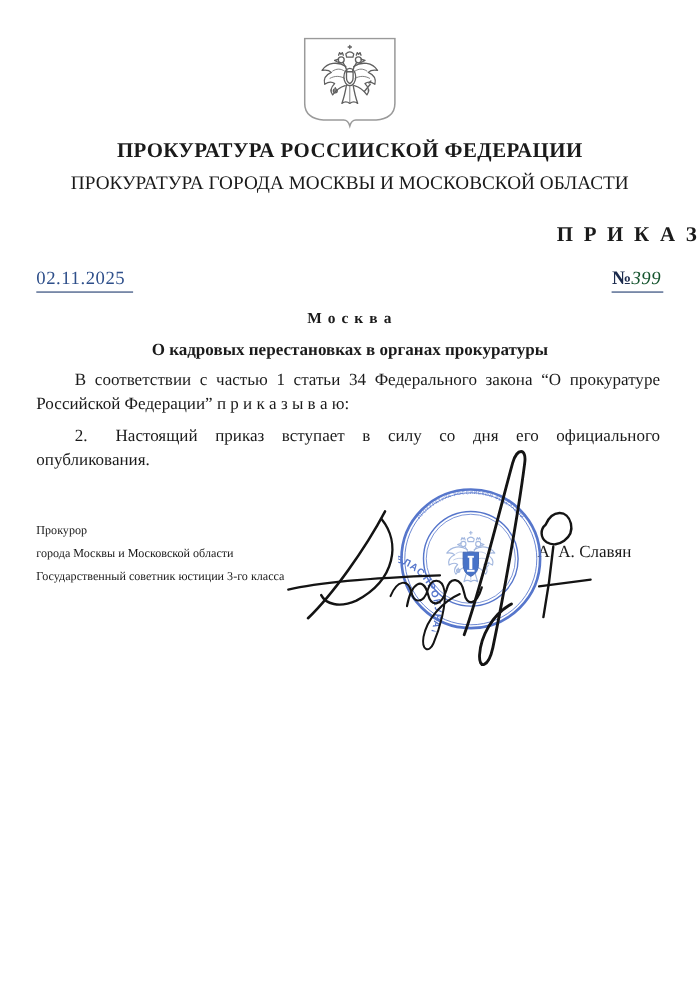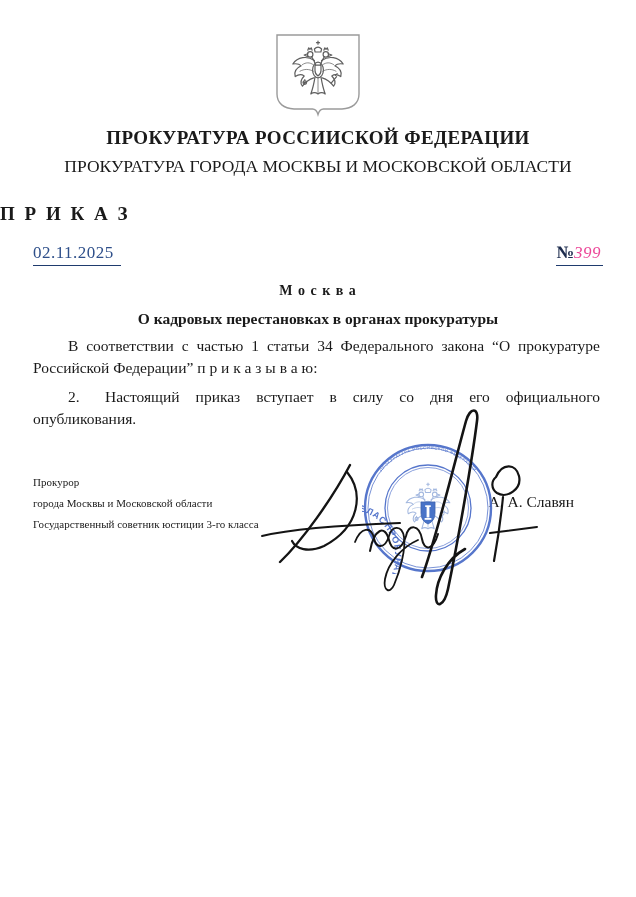--- a/index.html
+++ b/index.html
@@ -17,37 +17,37 @@
   .emblem-box { width:84px; margin:18px auto 0; display:block; }
   .org-line1 {
     text-align:center; font-size:19px; font-weight:bold;
     letter-spacing:0.4px; margin-top:9px;
   }
   .org-line2 {
     text-align:center; font-size:17.5px; font-weight:normal;
     margin-top:7px;
   }
   .doc-type {
-    text-align:left; font-size:19px; font-weight:bold;
+    text-align:right; font-size:19px; font-weight:bold;
     letter-spacing:2.5px; margin-top:26px;
   }
   
   .meta-row {
     display:flex; justify-content:space-between; align-items:flex-end;
     margin:17px 33px 0 33px;
   }
   .doc-date {
     font-size:17px; color:#2e4f8a;
     border-bottom:1.8px solid #1f3b6e; padding:0 7px 2px 0;
     letter-spacing:0.5px;
   }
   .doc-number { border-bottom:1.8px solid #1f3b6e; padding:0 2px 2px 0; }
   .doc-number .no-sign { font-size:17.5px; font-weight:bold; color:#1c2b4d; }
   .doc-number .no-value {
-    font-size:17px; font-style:italic; color:#ec4899; letter-spacing:0.5px;
+    font-size:17px; font-style:italic; color:#14532d; letter-spacing:0.5px;
   }
   
   .city { text-align:center; font-size:14px; font-weight:bold; letter-spacing:1px; margin-top:17px; }
   .subject { text-align:center; font-size:15.5px; font-weight:bold; margin-top:11px; }
   
   .body-text { margin:4px 36px 0 33px; font-size:15.5px; line-height:22.4px; text-align:justify; }
   .body-text p { text-indent:35px; }
   .body-text p.intro { margin-top:7px; }
   .body-text p.item { margin-top:6px; }
   .item-num { display:inline-block; min-width:37px; text-indent:0; }

